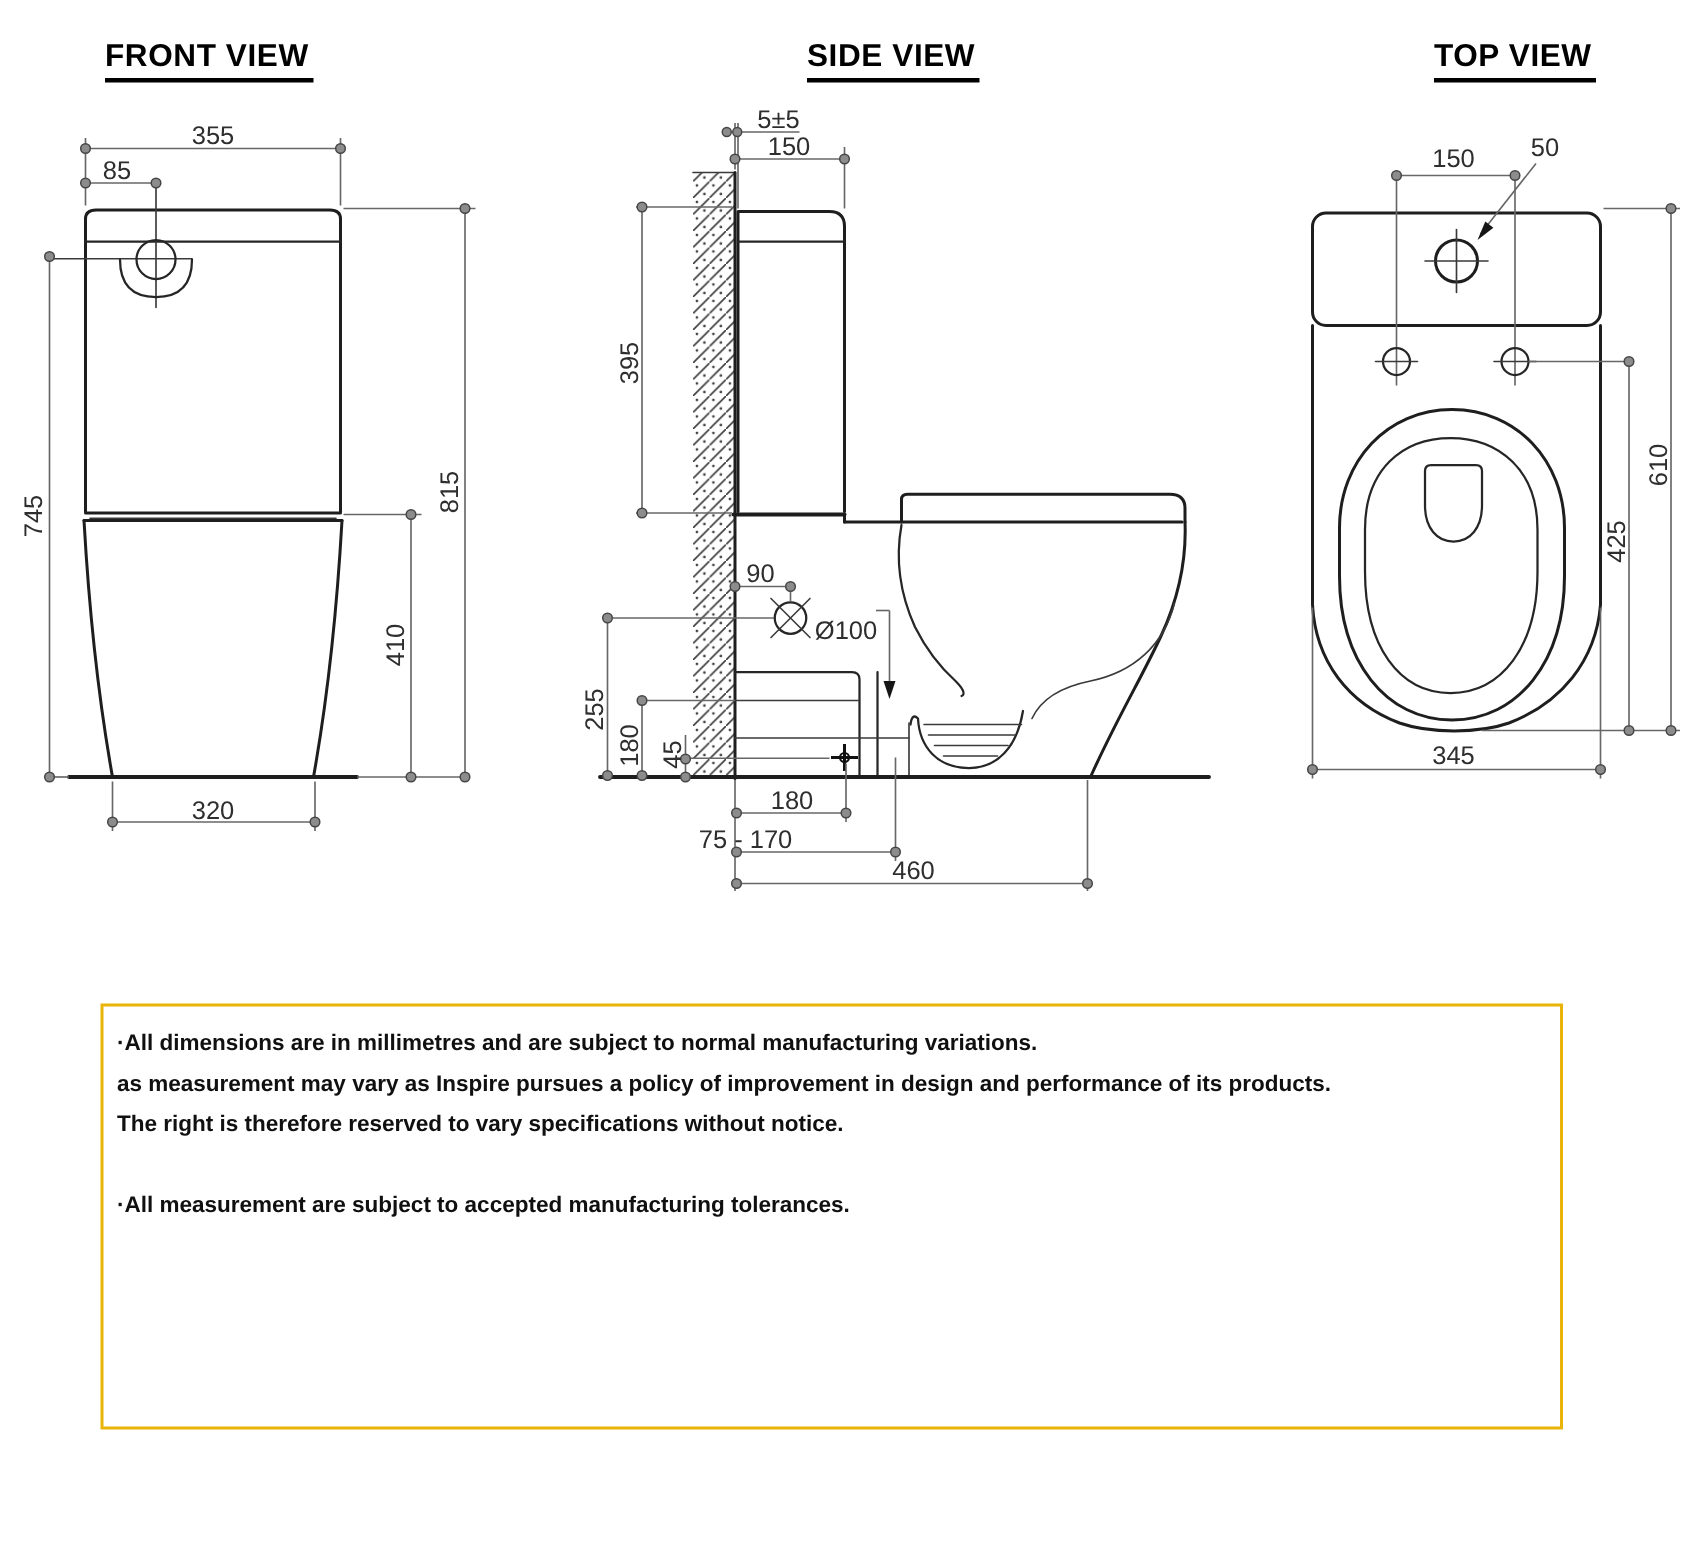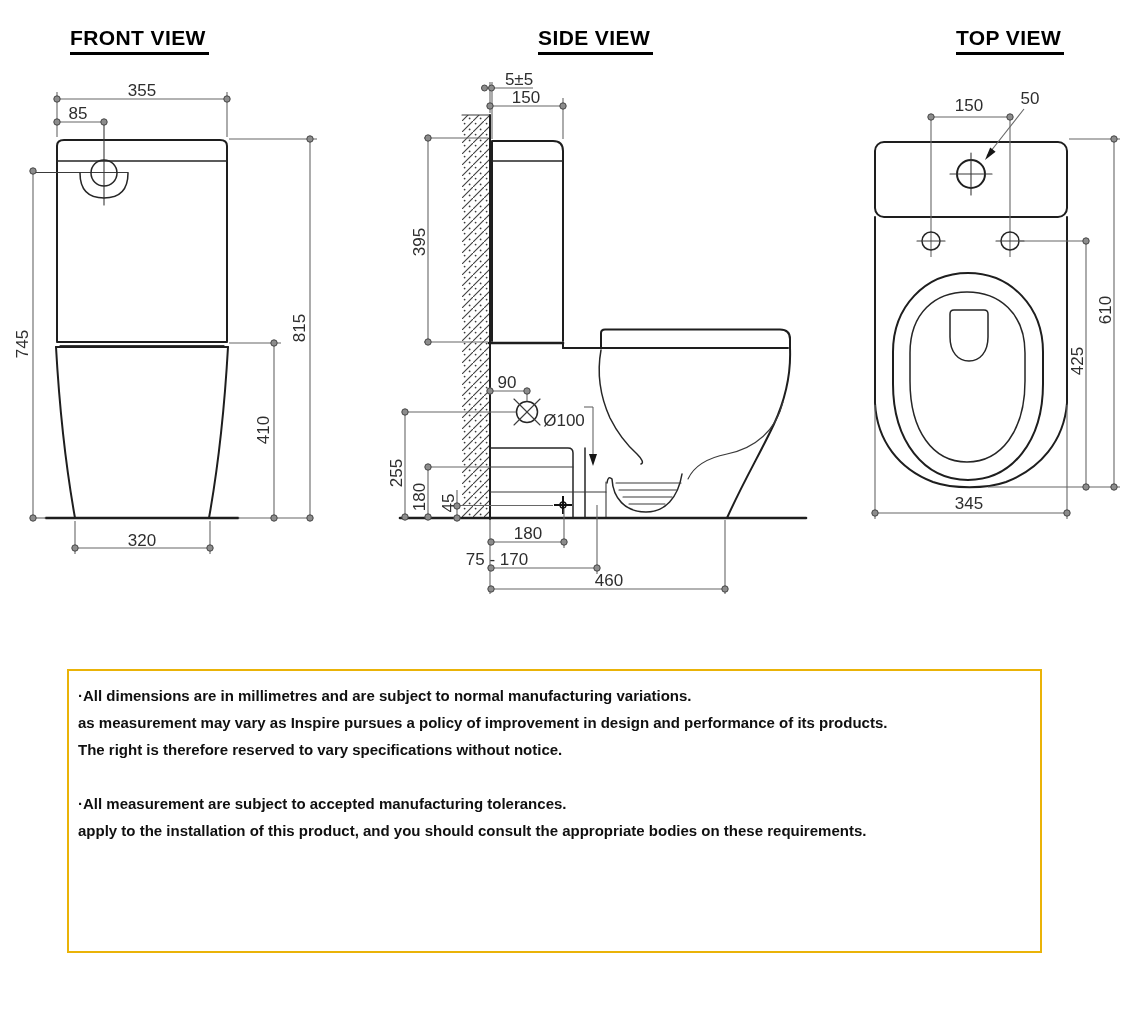--- a/index.html
+++ b/index.html
@@ -282,14 +282,13 @@
     </g>
   </g>
 </svg>
 
 <div class="notes">
   <div>·All dimensions are in millimetres and are subject to normal manufacturing variations.</div>
   <div>as measurement may vary as Inspire pursues a policy of improvement in design and performance of its products.</div>
   <div>The right is therefore reserved to vary specifications without notice.</div>
   <div class="gap"></div>
   <div>·All measurement are subject to accepted manufacturing tolerances.</div>
-  <div>apply to the installation of this product, and you should consult the appropriate bodies on these requirements.</div>
 </div>
 
 </body></html>

